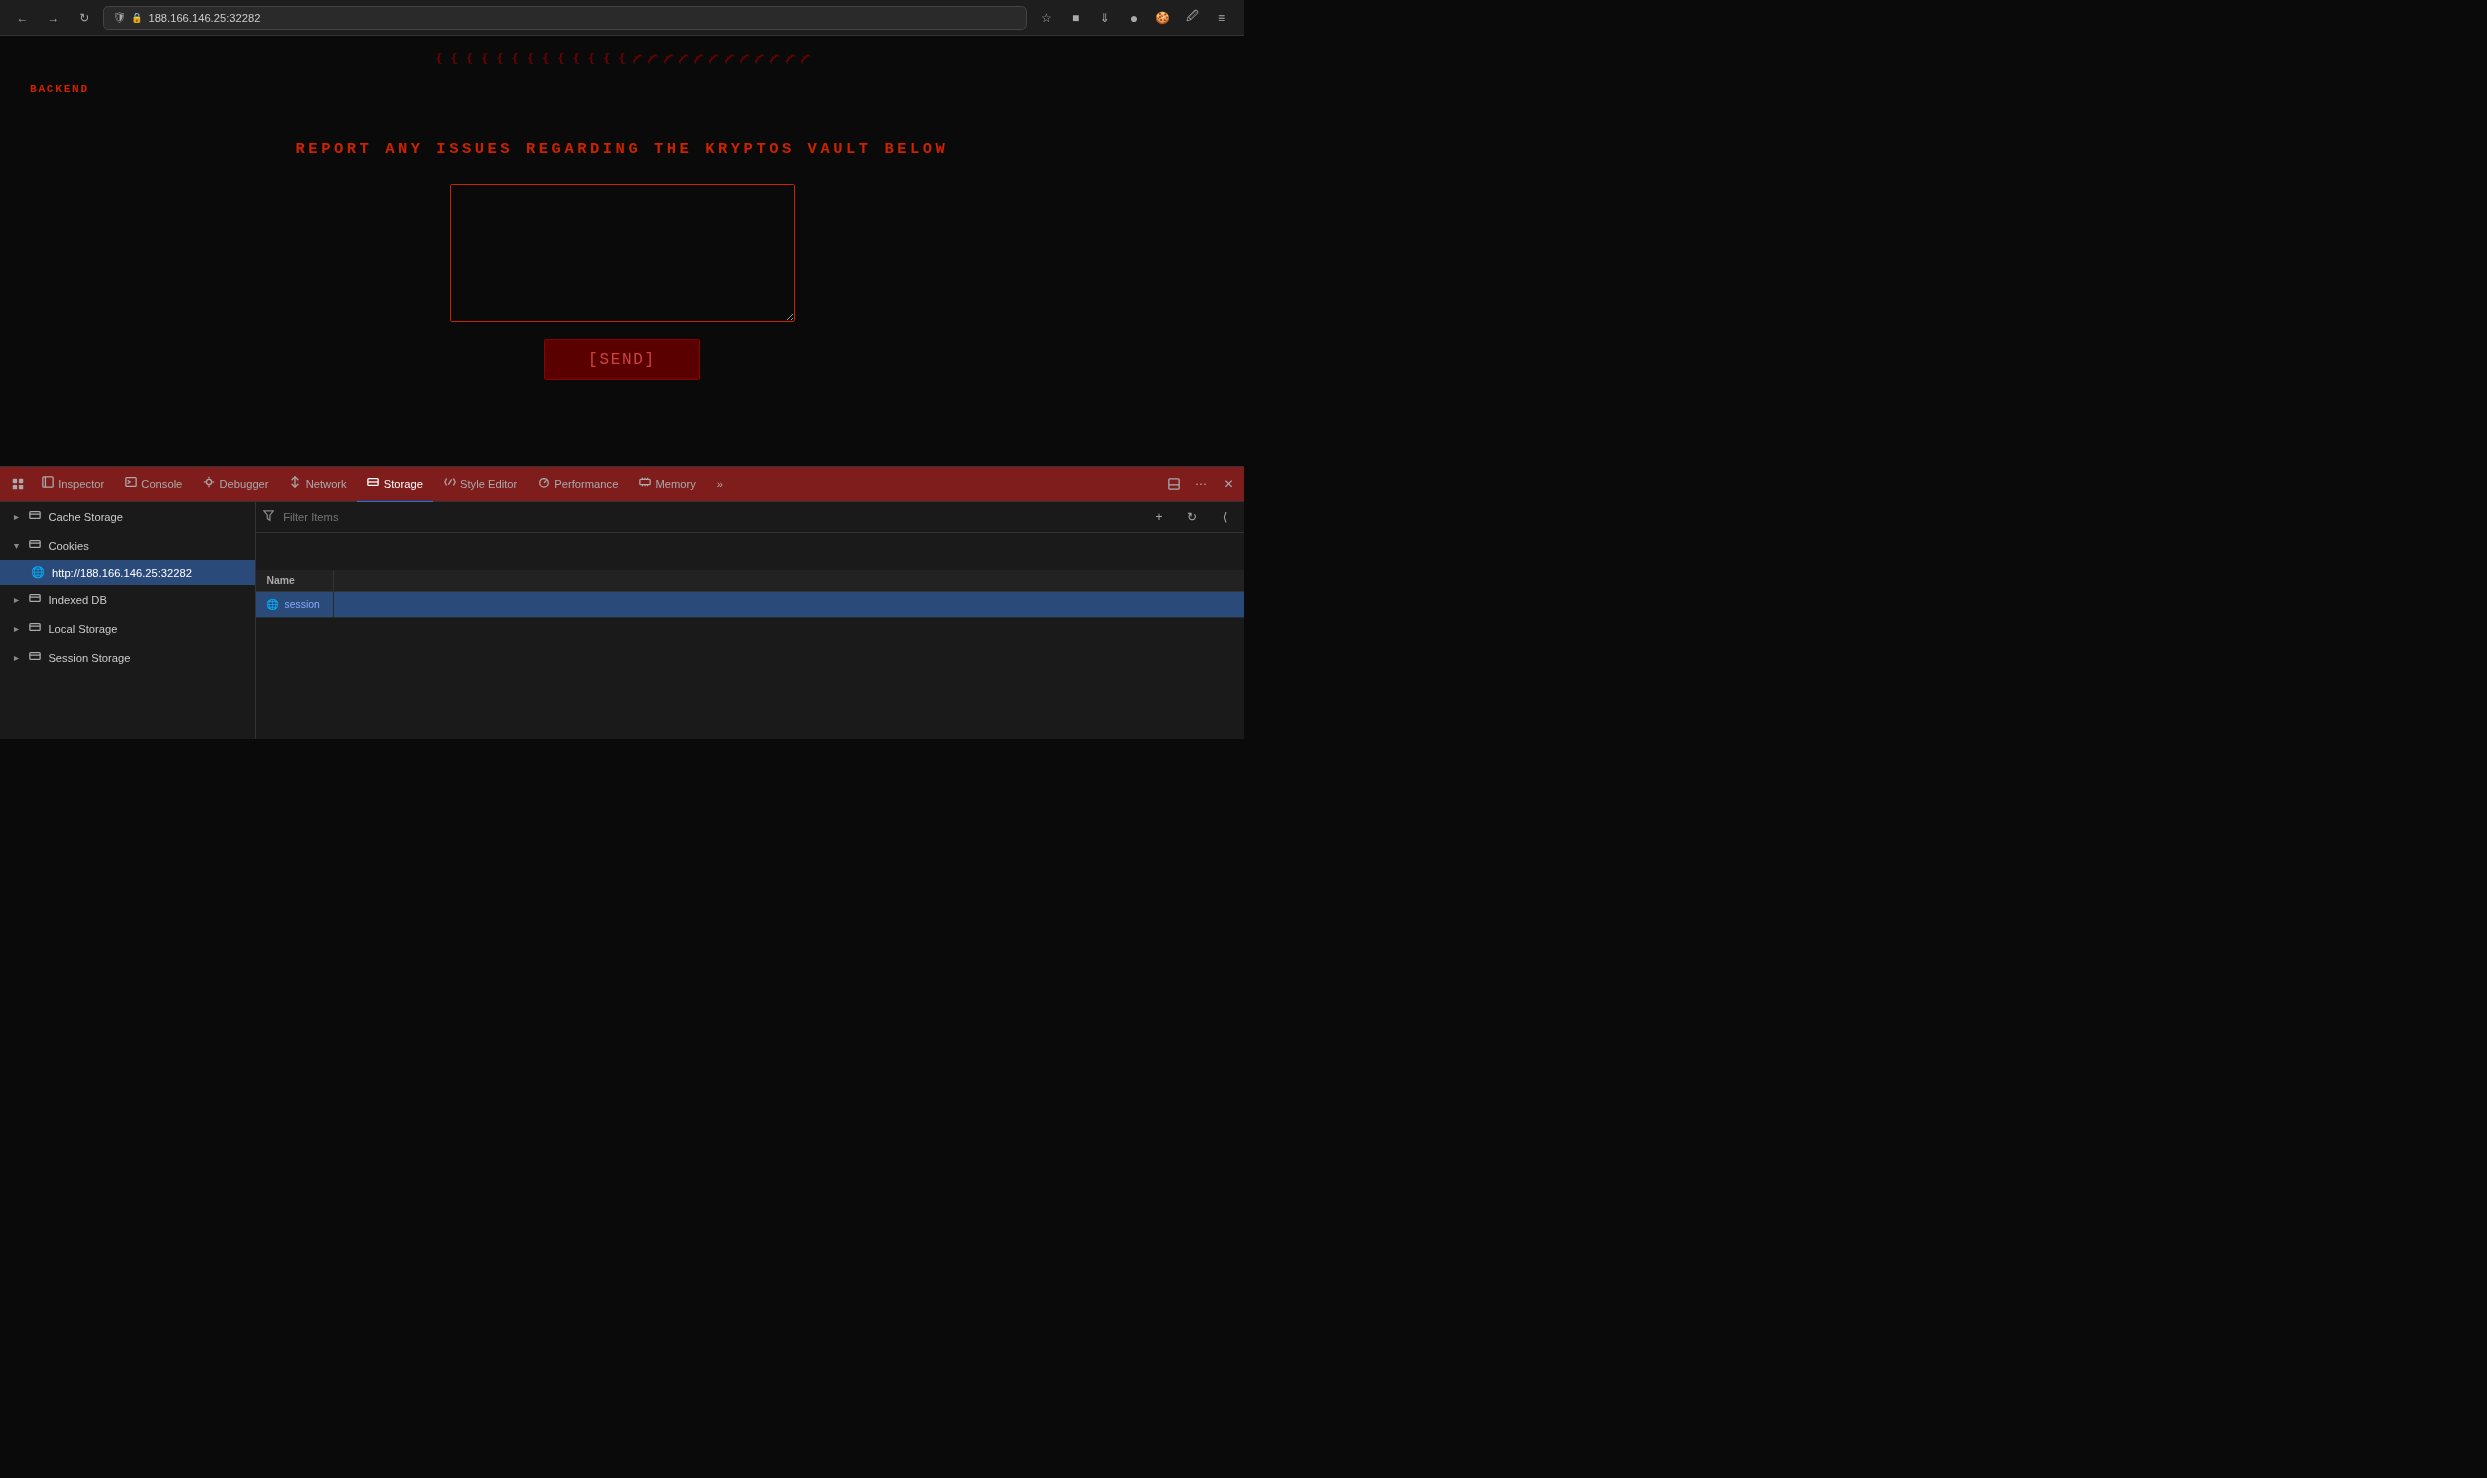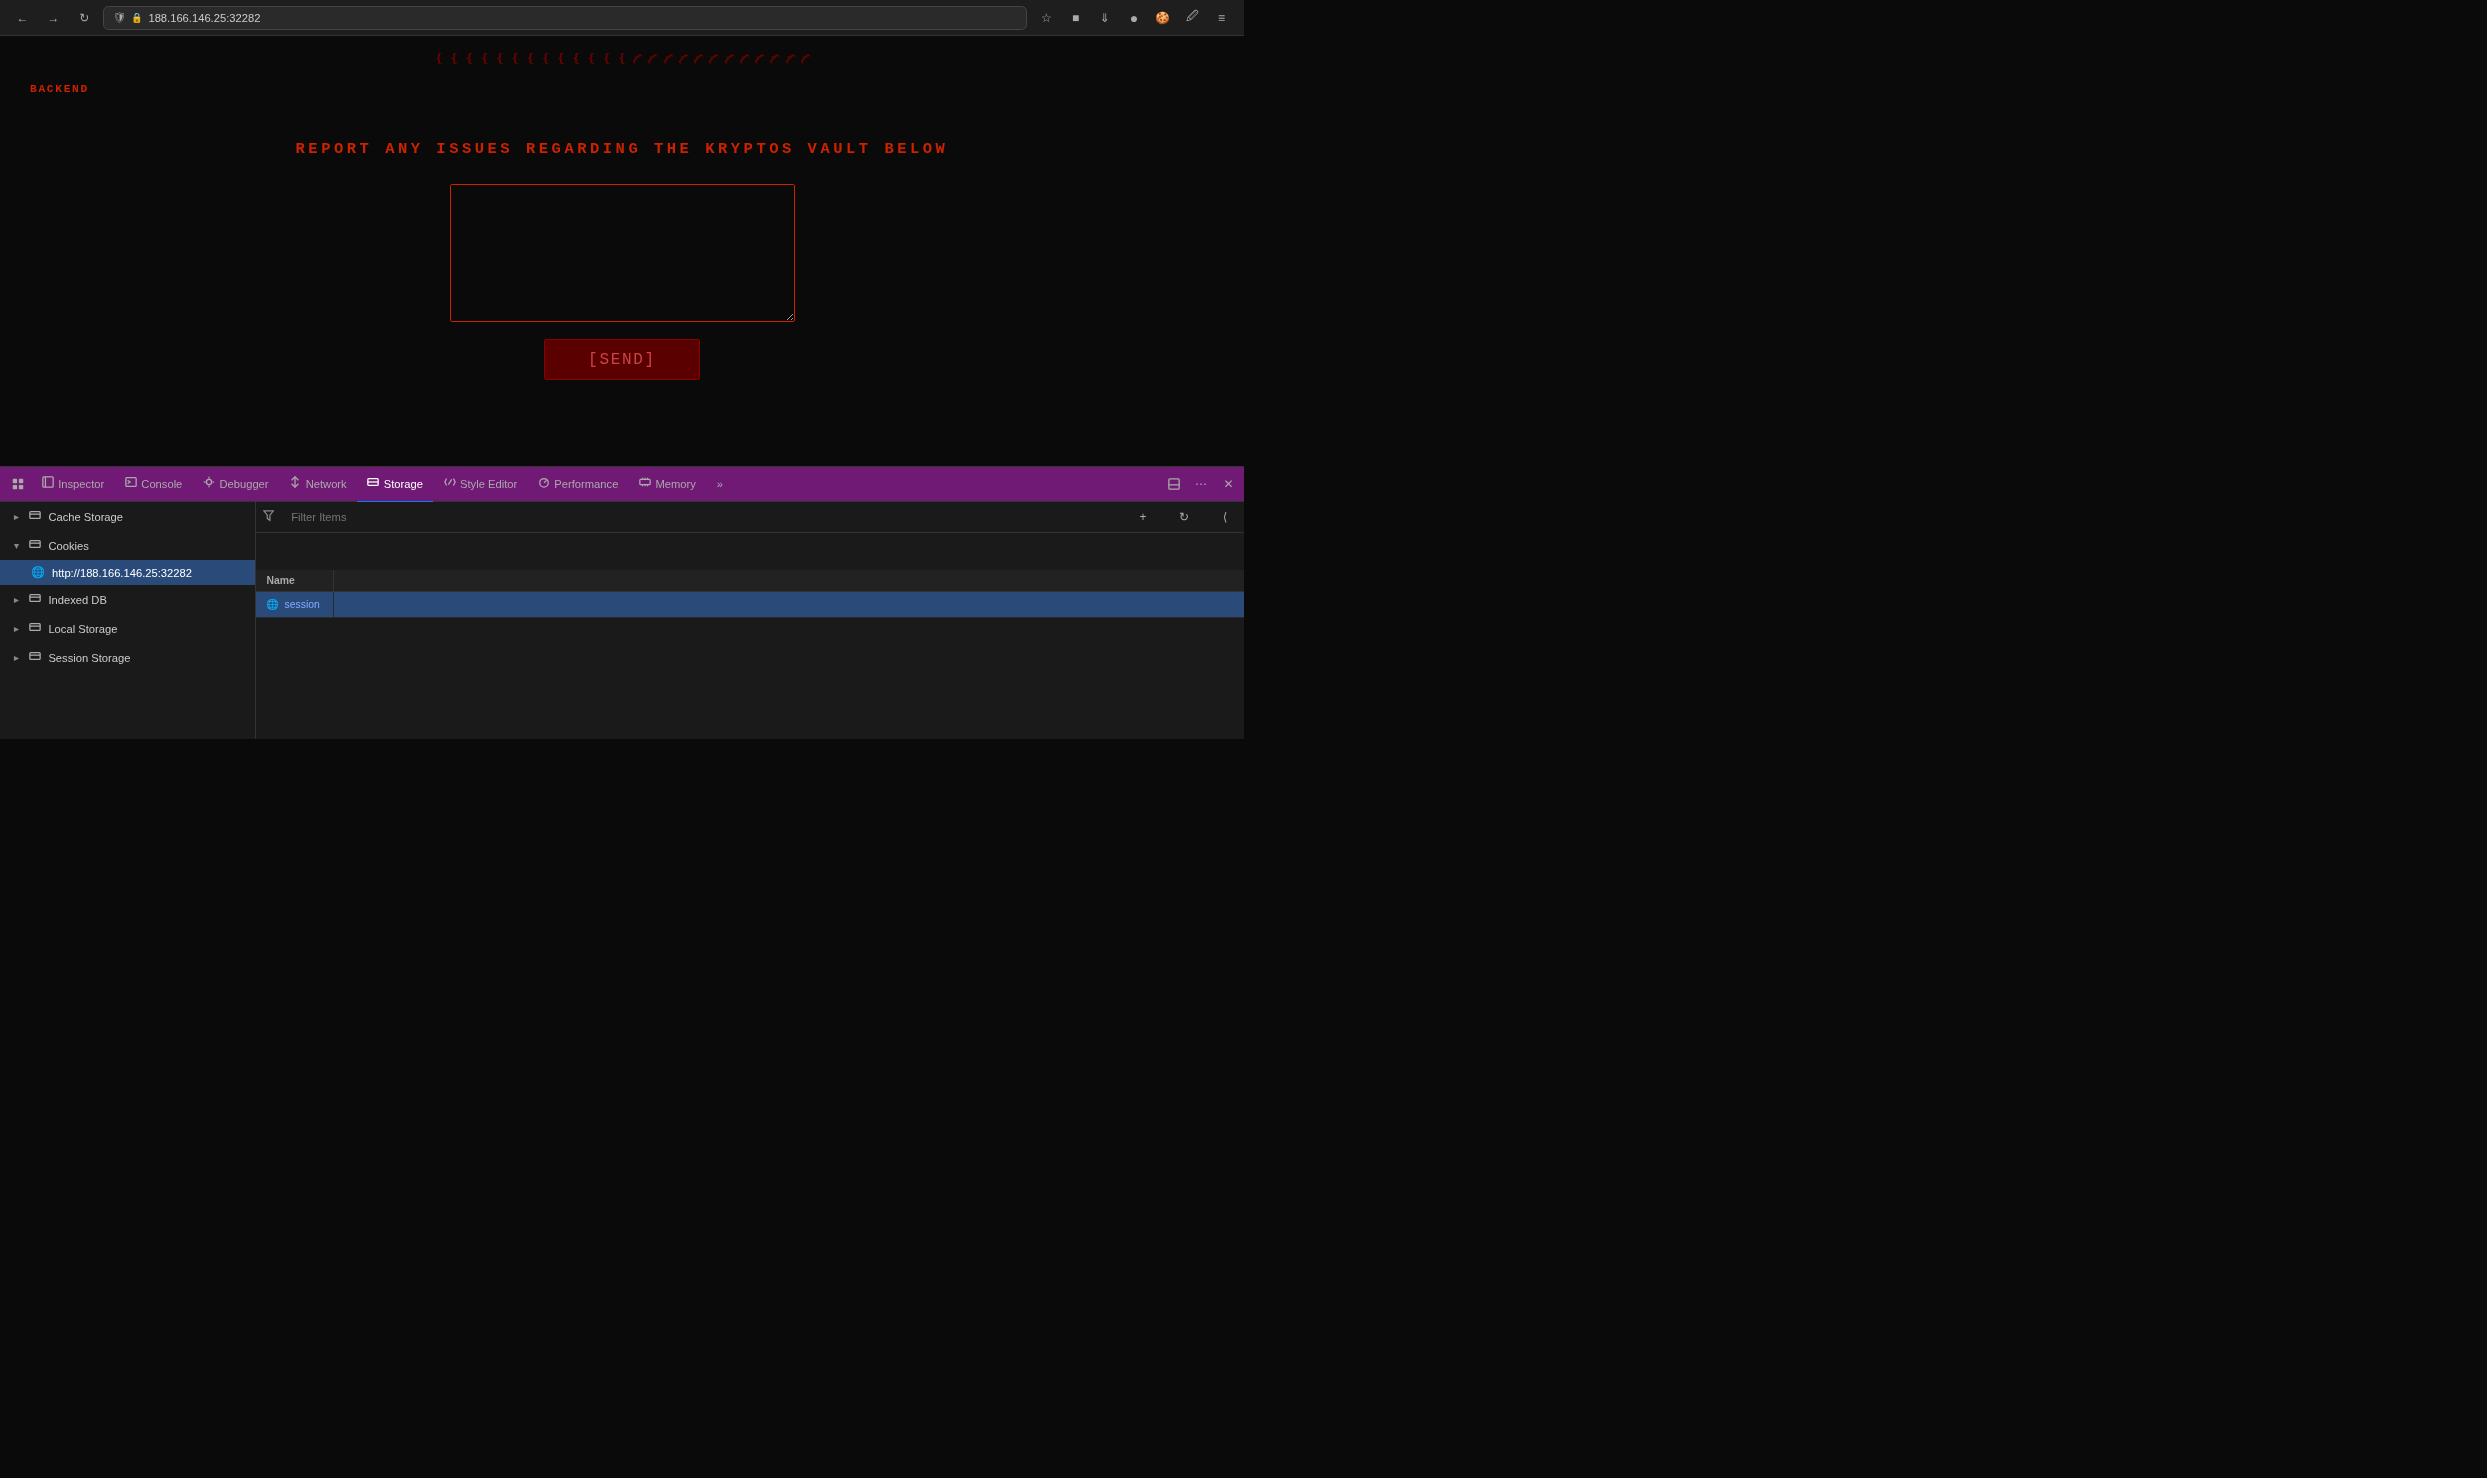--- a/index.html
+++ b/index.html
@@ -149,21 +149,21 @@
     .devtools {
       background: #1a1a1a;
       border-top: 1.7px solid #333;
       height: 273px;
       display: flex;
       flex-direction: column;
     }
 
     
     .devtools-toolbar {
-      background: #701a75;
+      background: #7f1d1d;
       border-bottom: 0.9px solid #333;
       height: 35px;
       display: flex;
       align-items: center;
       padding: 0 3.5px;
       gap: 0;
       flex-shrink: 0;
     }
     .devtools-toggle {
       background: none;
@@ -271,21 +271,21 @@
       overflow: auto;
       display: flex;
       flex-direction: column;
     }
     .filter-bar {
       height: 31px;
       border-bottom: 0.9px solid #333;
       display: flex;
       align-items: center;
       padding: 0 7px;
-      gap: 17px;
+      gap: 9px;
       flex-shrink: 0;
     }
     .filter-icon { color: #888; font-size: 11.2px; }
     .filter-input {
       background: none;
       border: none;
       color: #ccc;
       font-size: 11.2px;
       flex: 1;
       outline: none;

